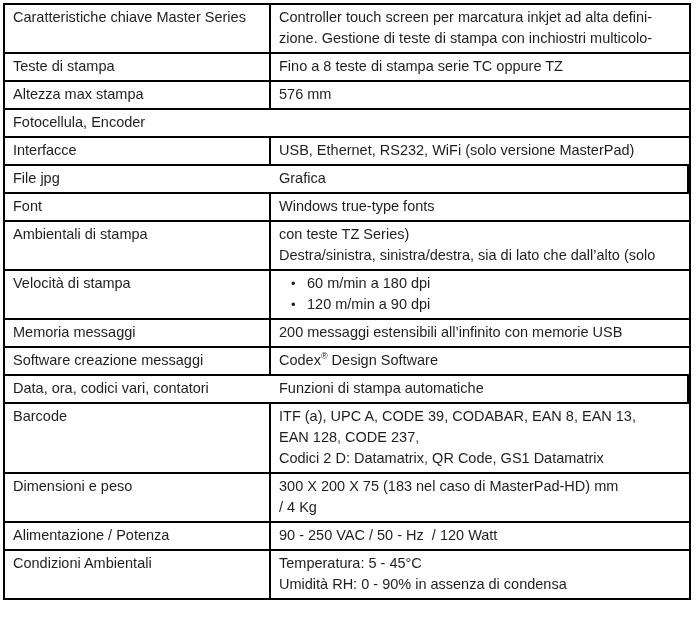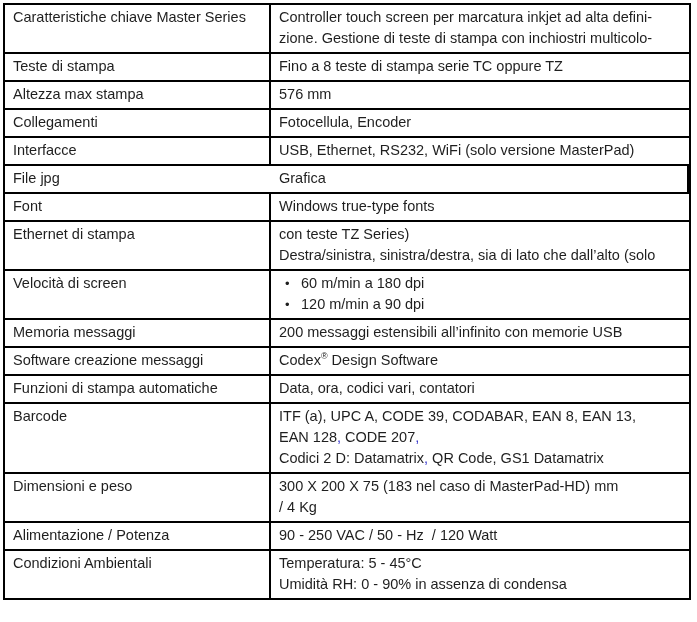--- a/index.html
+++ b/index.html
@@ -38,20 +38,21 @@
   }
   .cell.label {
     border-right: 2px solid #000000;
   }
   .line {
     line-height: 21px;
     white-space: nowrap;
   }
   .line.bullet {
     padding-left: 6px;
+    margin-left: 6px;
   }
   .dot {
     display: inline-block;
     width: 16px;
     font-size: 13px;
   }
   sup {
     font-size: 9px;
     line-height: 0;
     vertical-align: super;
@@ -81,23 +82,20 @@
       </div>
       <div class="row">
         <div class="cell label">
           <div class="line">Altezza max stampa</div>
         </div>
         <div class="cell value">
           <div class="line"><span>576 mm</span></div>
         </div>
       </div>
       <div class="row">
-        <div class="cell label">
-          <div class="line">Collegamenti</div>
-        </div>
         <div class="cell value">
           <div class="line"><span>Fotocellula, Encoder</span></div>
         </div>
       </div>
       <div class="row">
         <div class="cell label">
           <div class="line">Interfacce</div>
         </div>
         <div class="cell value">
           <div class="line"><span>USB, Ethernet, RS232, WiFi (solo versione MasterPad)</span></div>
@@ -114,30 +112,30 @@
       <div class="row">
         <div class="cell label">
           <div class="line">Font</div>
         </div>
         <div class="cell value">
           <div class="line"><span>Windows true-type fonts</span></div>
         </div>
       </div>
       <div class="row">
         <div class="cell label">
-          <div class="line">Ethernet di stampa</div>
+          <div class="line">Ambientali di stampa</div>
         </div>
         <div class="cell value">
           <div class="line"><span>con teste TZ Series)</span></div>
           <div class="line"><span>Destra/sinistra, sinistra/destra, sia di lato che dall’alto (solo</span></div>
         </div>
       </div>
       <div class="row">
         <div class="cell label">
-          <div class="line">Velocità di screen</div>
+          <div class="line">Velocità di stampa</div>
         </div>
         <div class="cell value">
           <div class="line bullet"><span class="dot">•</span><span>60 m/min a 180 dpi</span></div>
           <div class="line bullet"><span class="dot">•</span><span>120 m/min a 90 dpi</span></div>
         </div>
       </div>
       <div class="row">
         <div class="cell label">
           <div class="line">Memoria messaggi</div>
         </div>
@@ -147,34 +145,34 @@
       </div>
       <div class="row">
         <div class="cell label">
           <div class="line">Software creazione messaggi</div>
         </div>
         <div class="cell value">
           <div class="line"><span>Codex</span><sup>®</sup><span> Design Software</span></div>
         </div>
       </div>
       <div class="row">
+        <div class="cell value">
+          <div class="line"><span>Data, ora, codici vari, contatori</span></div>
+        </div>
         <div class="cell label">
           <div class="line">Funzioni di stampa automatiche</div>
         </div>
-        <div class="cell value">
-          <div class="line"><span>Data, ora, codici vari, contatori</span></div>
-        </div>
       </div>
       <div class="row">
         <div class="cell label">
           <div class="line">Barcode</div>
         </div>
         <div class="cell value">
           <div class="line"><span>ITF (a), UPC A, CODE 39, CODABAR, EAN 8, EAN 13,</span></div>
-          <div class="line"><span>EAN 128</span><span style="color: rgb(51, 51, 204);">,</span><span> CODE 207</span><span style="color: rgb(51, 51, 204);">,</span></div>
+          <div class="line"><span>EAN 128</span><span style="color: rgb(51, 51, 204);">,</span><span> CODE 237</span><span style="color: rgb(51, 51, 204);">,</span></div>
           <div class="line"><span>Codici 2 D: Datamatrix</span><span style="color: rgb(51, 51, 204);">,</span><span> QR Code, GS1 Datamatrix</span></div>
         </div>
       </div>
       <div class="row">
         <div class="cell label">
           <div class="line">Dimensioni e peso</div>
         </div>
         <div class="cell value">
           <div class="line"><span>300 X 200 X 75 (183 nel caso di MasterPad-HD) mm</span></div>
           <div class="line"><span>/ 4 Kg</span></div>

